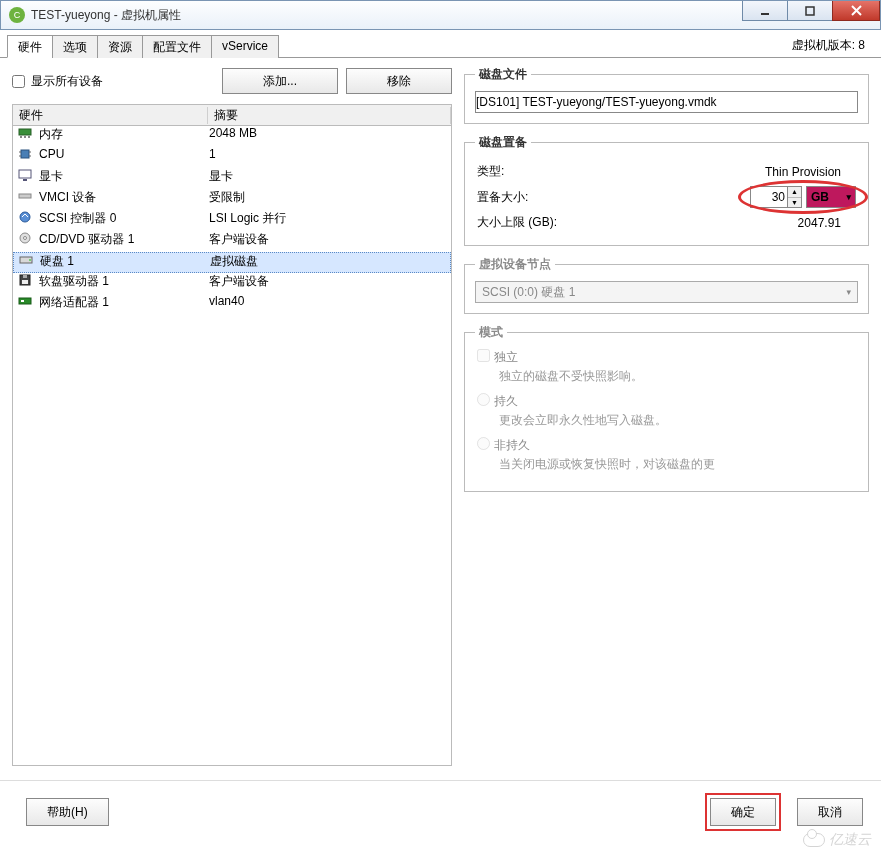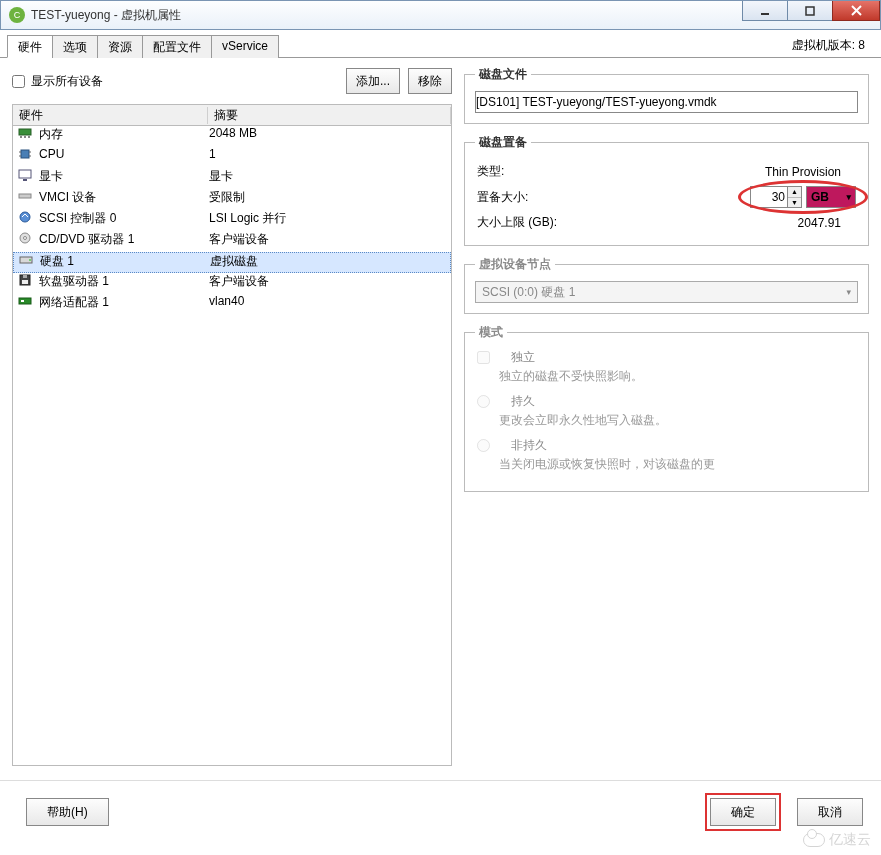--- a/index.html
+++ b/index.html
@@ -21,21 +21,21 @@
   .vm-version { position: absolute; right: 16px; top: 3px; font-size: 12px; }
   
   
   .main { display: flex; padding: 8px 12px; gap: 12px; }
   .left-pane { width: 440px; }
   .right-pane { flex: 1; }
   
   .top-controls { display: flex; align-items: center; margin-bottom: 8px; height: 30px; }
   .chk-row { display: flex; align-items: center; gap: 6px; flex: 1; }
   .chk-row input { width: 13px; height: 13px; }
-  .btn { height: 26px; padding: 0 9px; border: 1px solid #888; background: linear-gradient(#fdfdfd, #e8e8e8); margin-left: 8px; cursor: pointer; font-family: inherit; font-size: 12px; }
+  .btn { height: 26px; padding: 0 40px; border: 1px solid #888; background: linear-gradient(#fdfdfd, #e8e8e8); margin-left: 8px; cursor: pointer; font-family: inherit; font-size: 12px; }
   
   
   .hw-header { display: flex; background: #f0f0f0; border: 1px solid #bbb; height: 22px; align-items: center; }
   .hw-header .col { padding: 0 6px; border-right: 1px solid #cfcfcf; }
   .col-hw { width: 195px; }
   .col-sum { flex: 1; }
   .hw-list { border: 1px solid #bbb; border-top: none; height: 640px; overflow: auto; }
   .hw-row { display: flex; height: 21px; padding: 0 4px; }
   .hw-row.selected { background: #d6e7ff; border: 1px dotted #5a8ac6; }
   .hw-row .icon { width: 16px; height: 14px; margin-right: 6px; flex-shrink: 0; display: flex; align-items:center; justify-content:center; }
@@ -62,31 +62,31 @@
   .spinner .arrows div:last-child{border-bottom:none;}
   .unit-select { border: 1px solid #888; height: 22px; width: 50px; display: flex; align-items: center; padding: 0 4px; background: #be185d; justify-content: space-between; font-weight: bold; }
   .unit-select::after { content: "▾"; font-size: 9px; }
   .red-ring { position: absolute; border: 3px solid #d33; border-radius: 50%; width: 130px; height: 34px; right: -12px; top: -6px; pointer-events: none; }
   .size-row-wrap{position:relative;}
   
   .node-select { border: 1px solid #aaa; height: 22px; width: 100%; display: flex; align-items: center; padding: 0 6px; background: #f4f4f4; color: #888; justify-content: space-between; }
   .node-select::after { content: "▾"; font-size: 9px; color: #888; }
   
   .mode-body { padding-left: 2px; }
-  .mode-row { display: flex; align-items: center; gap: 21px; margin-bottom: 2px; }
+  .mode-row { display: flex; align-items: flex-start; gap: 4px; margin-bottom: 2px; }
   .mode-desc { margin-left: 22px; margin-bottom: 8px; color: #999; }
   
   
   .footer { position: absolute; left: 0; right: 0; bottom: 0; padding: 12px 18px 24px; display: flex; align-items: center; border-top: 1px solid #ddd; }
   .footer .spacer { flex: 1; }
   .footer .btn { height: 28px; padding: 0 20px; }
   .ok-btn-wrap { border: 2px solid #d33; padding: 3px; margin-right: 8px; }
   .ok-btn-wrap .btn { margin: 0; }
   
-  .watermark { position: absolute; right: 10px; bottom: 6px; color: #aaa; font-size: 14px; display: flex; align-items: center; gap: 4px; opacity:.5;}
+  .watermark { position: absolute; right: 10px; bottom: 6px; color: #aaa; font-size: 14px; display: flex; align-items: center; gap: 4px; opacity:.5;font-style:italic;}
   .watermark .cloud { width: 22px; height: 14px; border: 1.5px solid #aaa; border-radius: 10px; position: relative; }
   .watermark .cloud::before { content: ""; position: absolute; width: 8px; height: 8px; border: 1.5px solid #aaa; border-radius: 50%; top: -5px; left: 3px; background:#fff; }
   
   input[type=checkbox][disabled], input[type=radio][disabled]{opacity:.6;}
 </style>
 </head>
 <body>
 
 <div class="titlebar">
   <div class="app-icon">C</div>

